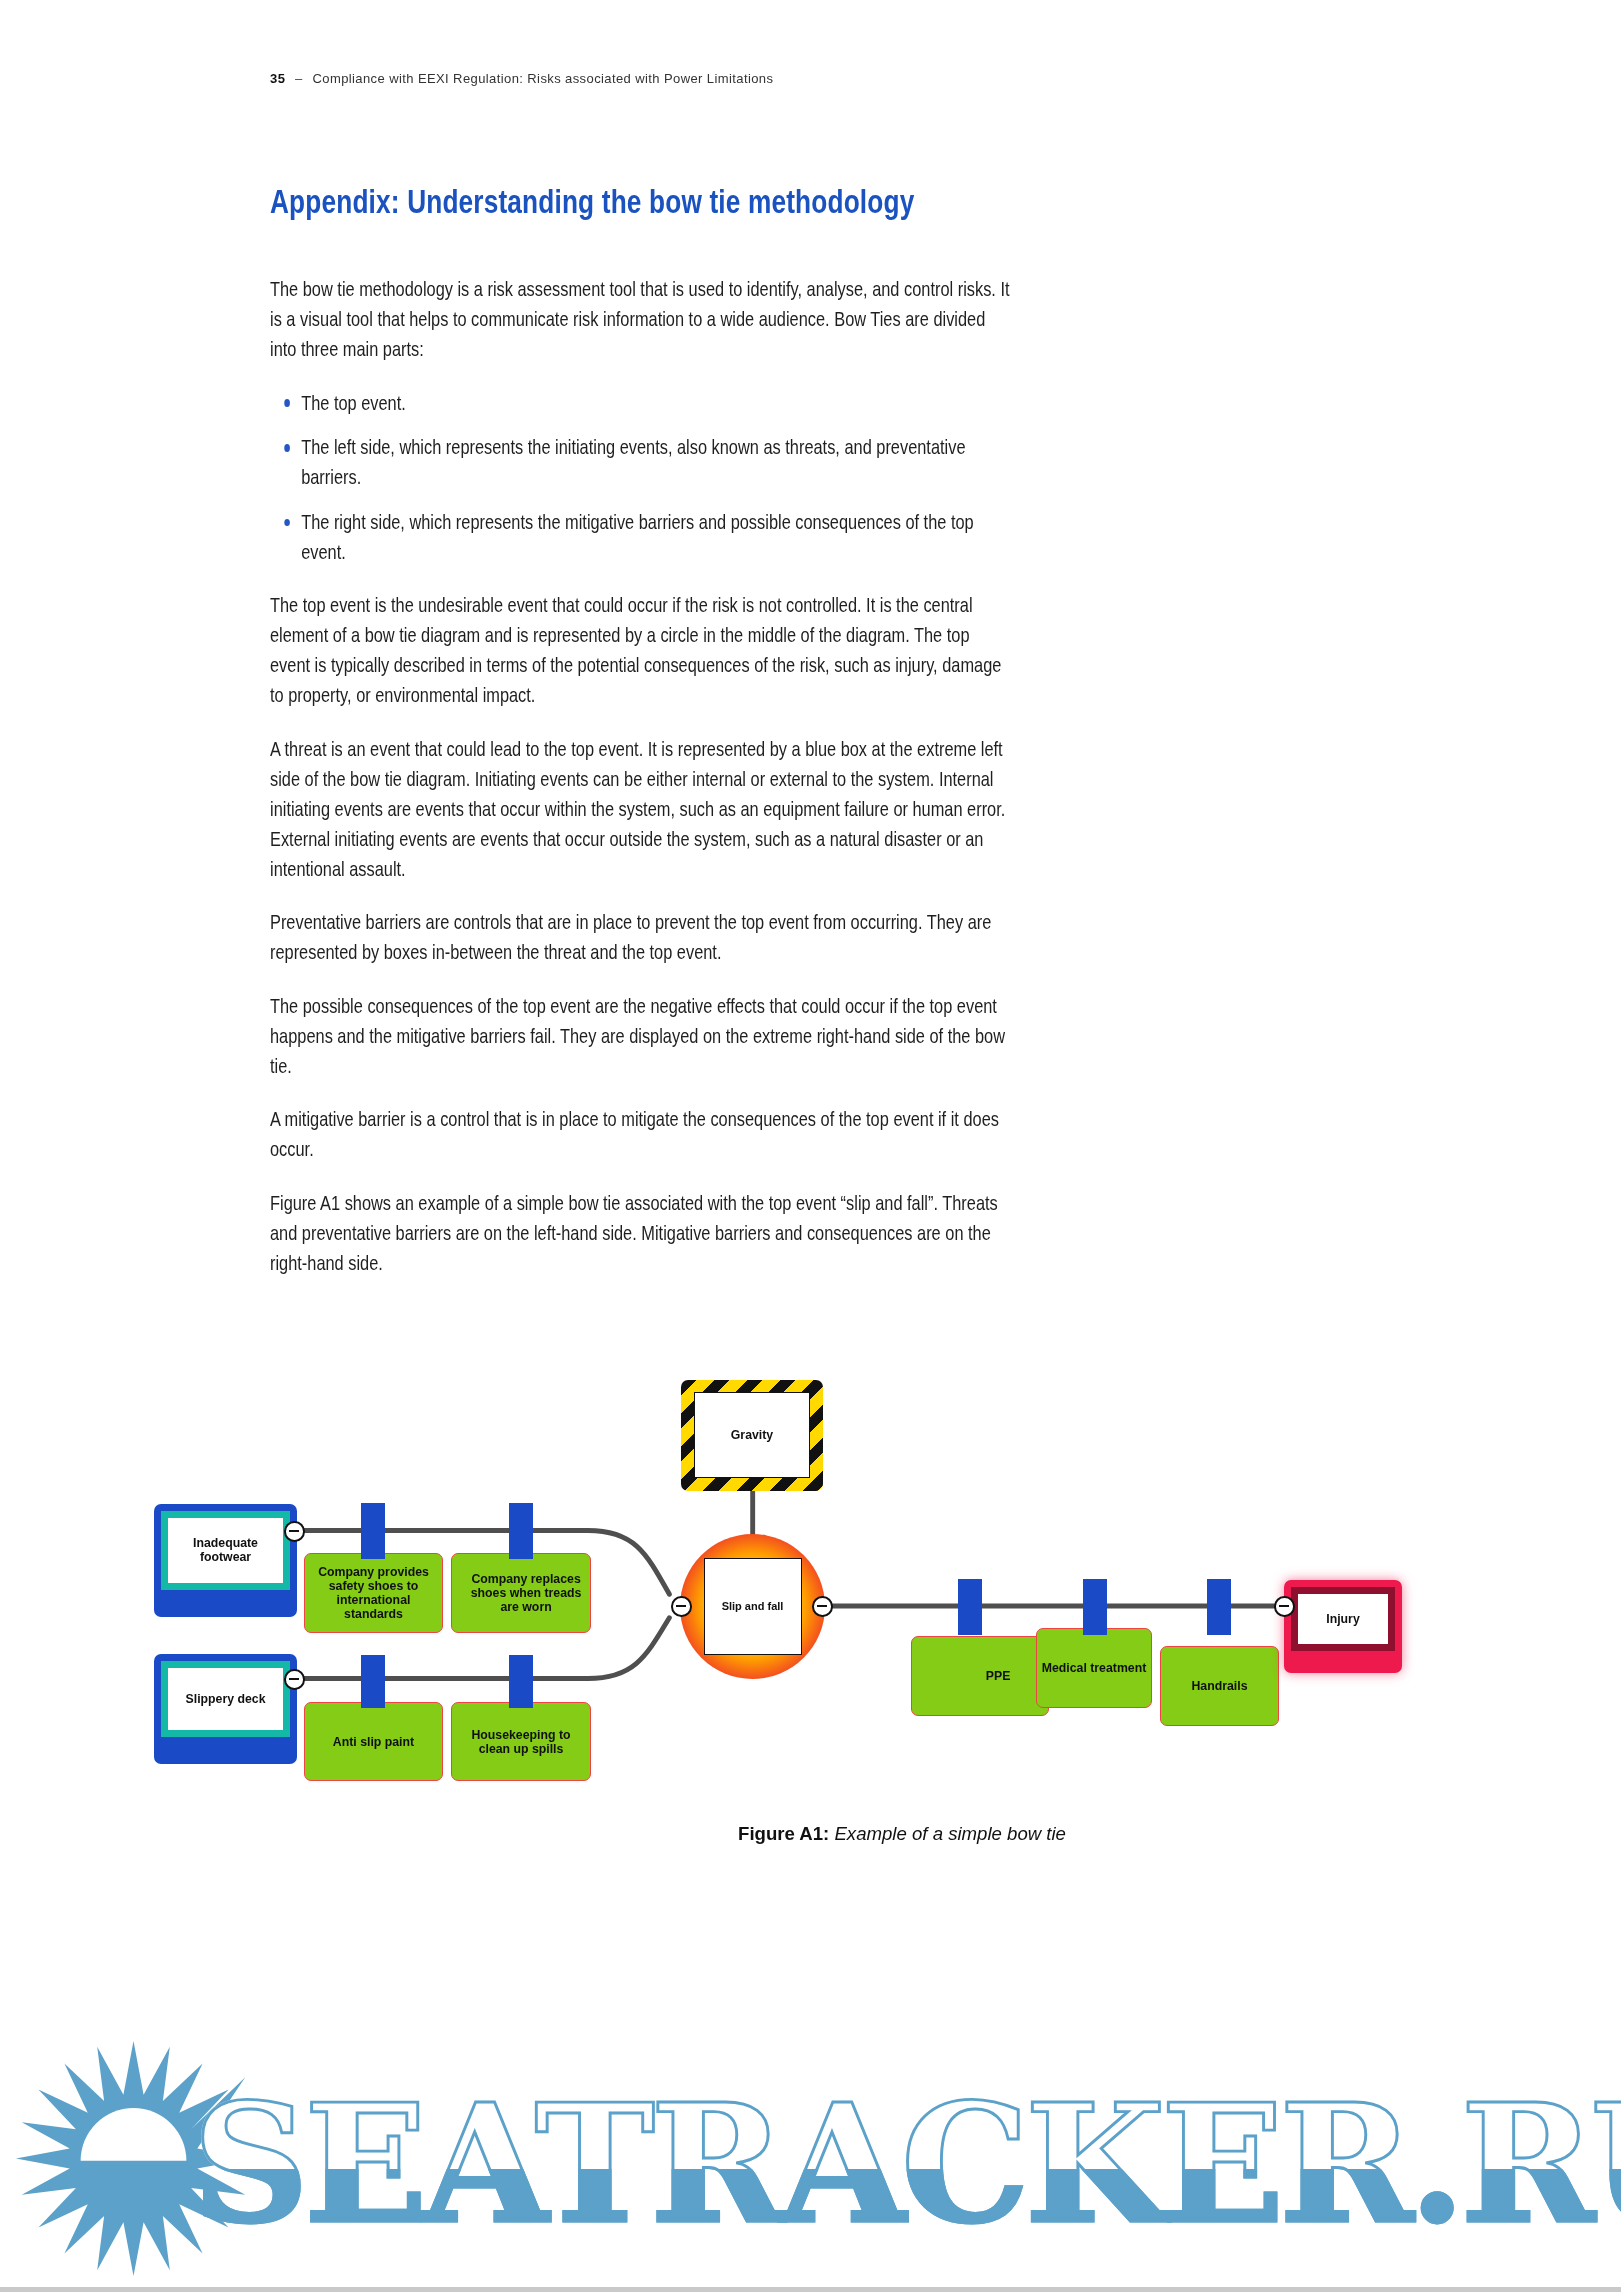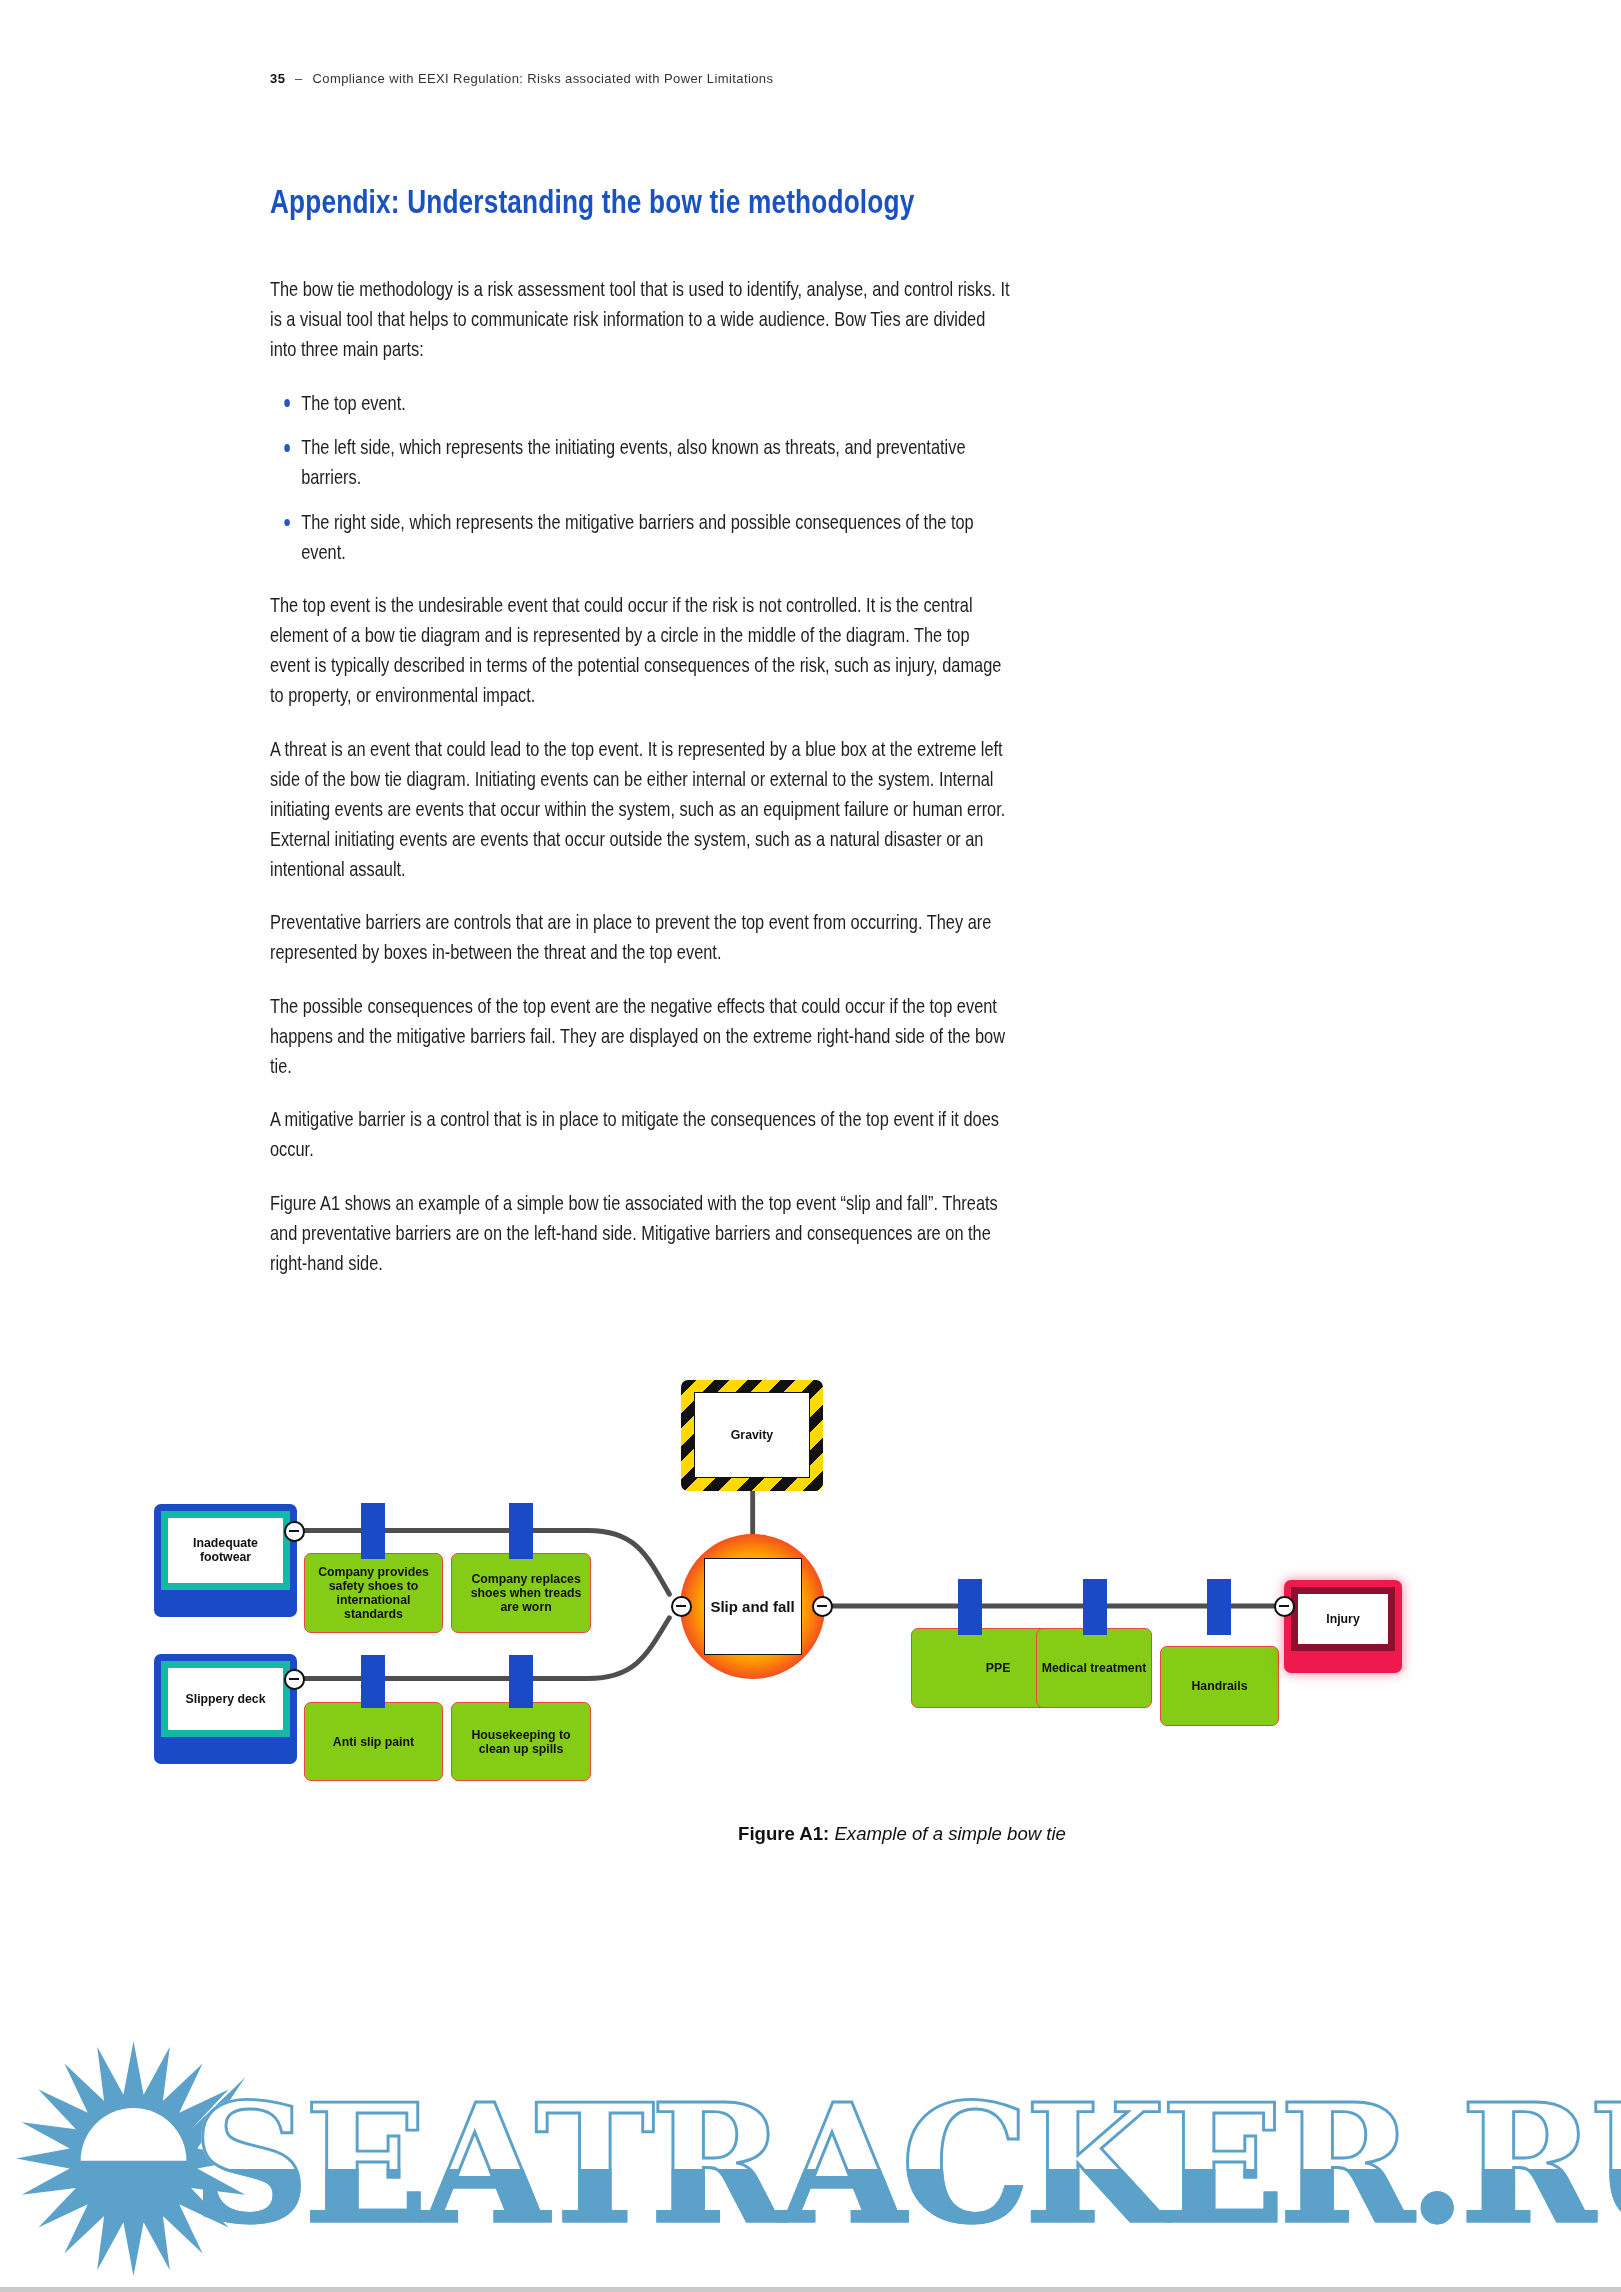--- a/index.html
+++ b/index.html
@@ -72,21 +72,21 @@
   .topevent{
     position:absolute;left:680px;top:172px;width:145px;height:145px;border-radius:50%;
     background:radial-gradient(circle at 50% 50%,
       #ffe54f 0%,#ffd833 34%,#ff9d00 52%,#f4531d 70%,#f21822 86%,#ef1420 100%);
     z-index:2;
   }
   .topevent .panel{
     position:absolute;left:23.5px;top:23.5px;width:96px;height:95px;
     background:#fff;border:1px solid #111;
     display:flex;align-items:center;justify-content:center;
-    font-size:15px;font-weight:bold;color:#111;text-align:center;
+    font-size:11px;font-weight:bold;color:#111;text-align:center;
   }
   
   .conn{
     position:absolute;width:20.6px;height:20.6px;border-radius:50%;
     background:#fff;border:2px solid #111;box-sizing:border-box;z-index:5;
     display:flex;align-items:center;justify-content:center;
   }
   .conn i{display:block;width:9.8px;height:2px;background:#111;}
   
   .caption{
@@ -153,21 +153,21 @@
     </div>
     <div class="dbox threat" style="left:154px;top:292px;width:143px;height:110px;">
       <div class="panel">Slippery deck</div>
     </div>
 
     <div class="dbox barrier" style="left:304px;top:191px;width:139px;height:80px;">Company provides safety shoes to international standards</div>
     <div class="dbox barrier" style="left:451px;top:191px;width:140px;height:80px;padding-left:14px;">Company replaces shoes when treads are worn</div>
     <div class="dbox barrier" style="left:304px;top:340px;width:139px;height:79px;">Anti slip paint</div>
     <div class="dbox barrier" style="left:451px;top:340px;width:140px;height:79px;">Housekeeping to clean up spills</div>
 
-    <div class="dbox barrier" style="left:911px;top:266px;width:138px;height:80px;padding-left:40px;">PPE</div>
+    <div class="dbox barrier" style="left:911px;top:274px;width:138px;height:80px;padding-left:40px;">PPE</div>
     <div class="dbox barrier" style="left:1036px;top:266px;width:116px;height:80px;">Medical treatment</div>
     <div class="dbox barrier" style="left:1160px;top:284px;width:119px;height:80px;">Handrails</div>
 
     <div class="dbox consequence" style="left:1284px;top:218px;width:118px;height:93px;">
       <div class="panel">Injury</div>
     </div>
 
     <div class="bar" style="left:361px;top:141px;height:56px;"></div>
     <div class="bar" style="left:509px;top:141px;height:56px;"></div>
     <div class="bar" style="left:361px;top:293px;height:53px;"></div>

